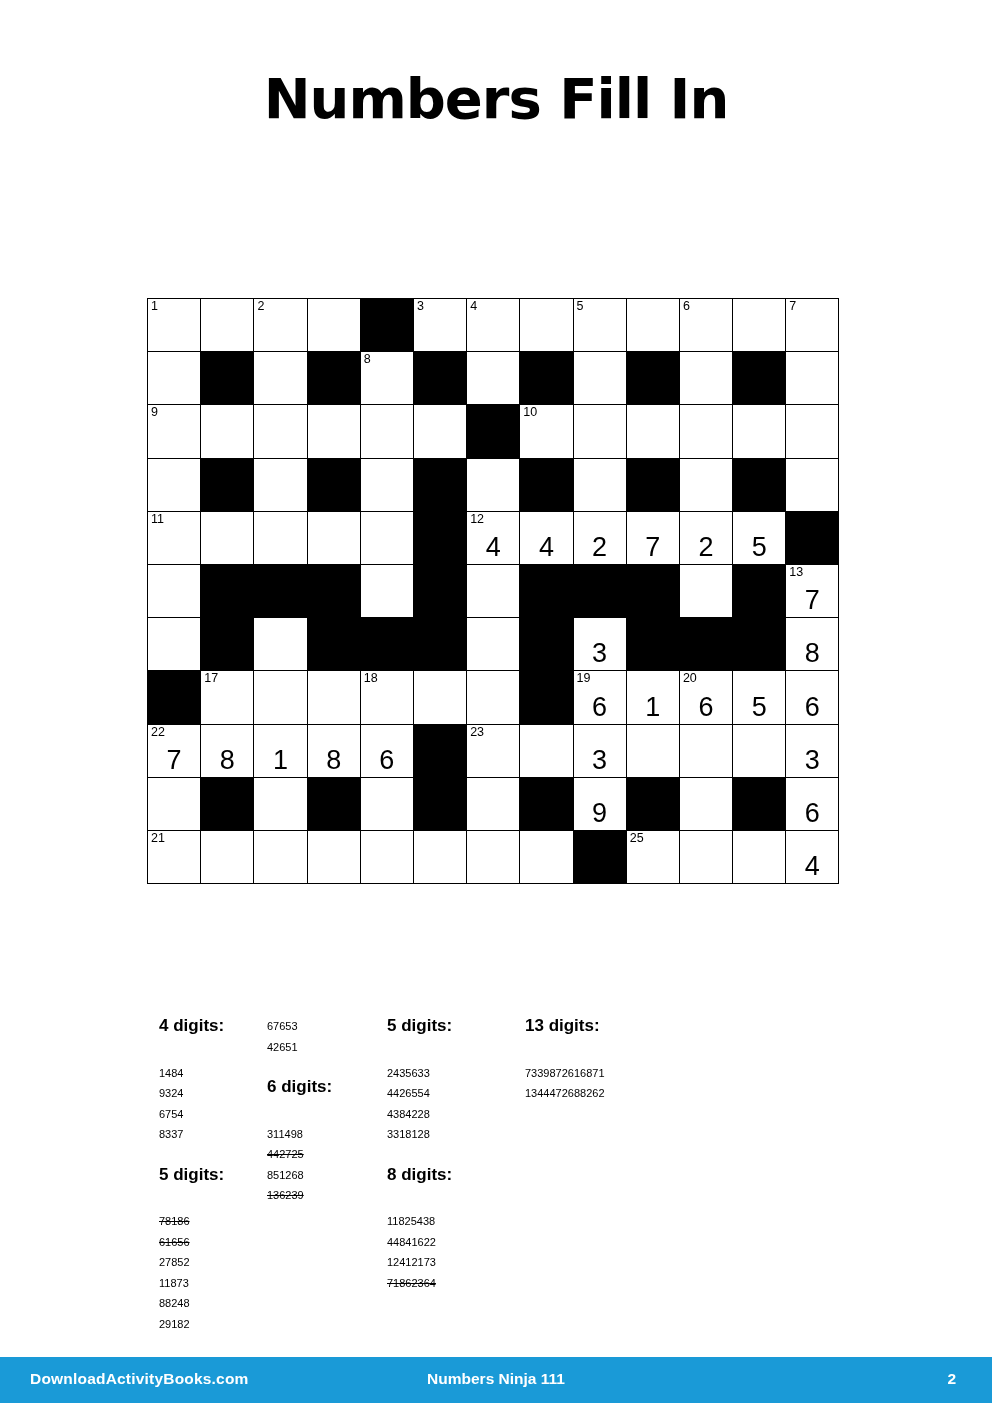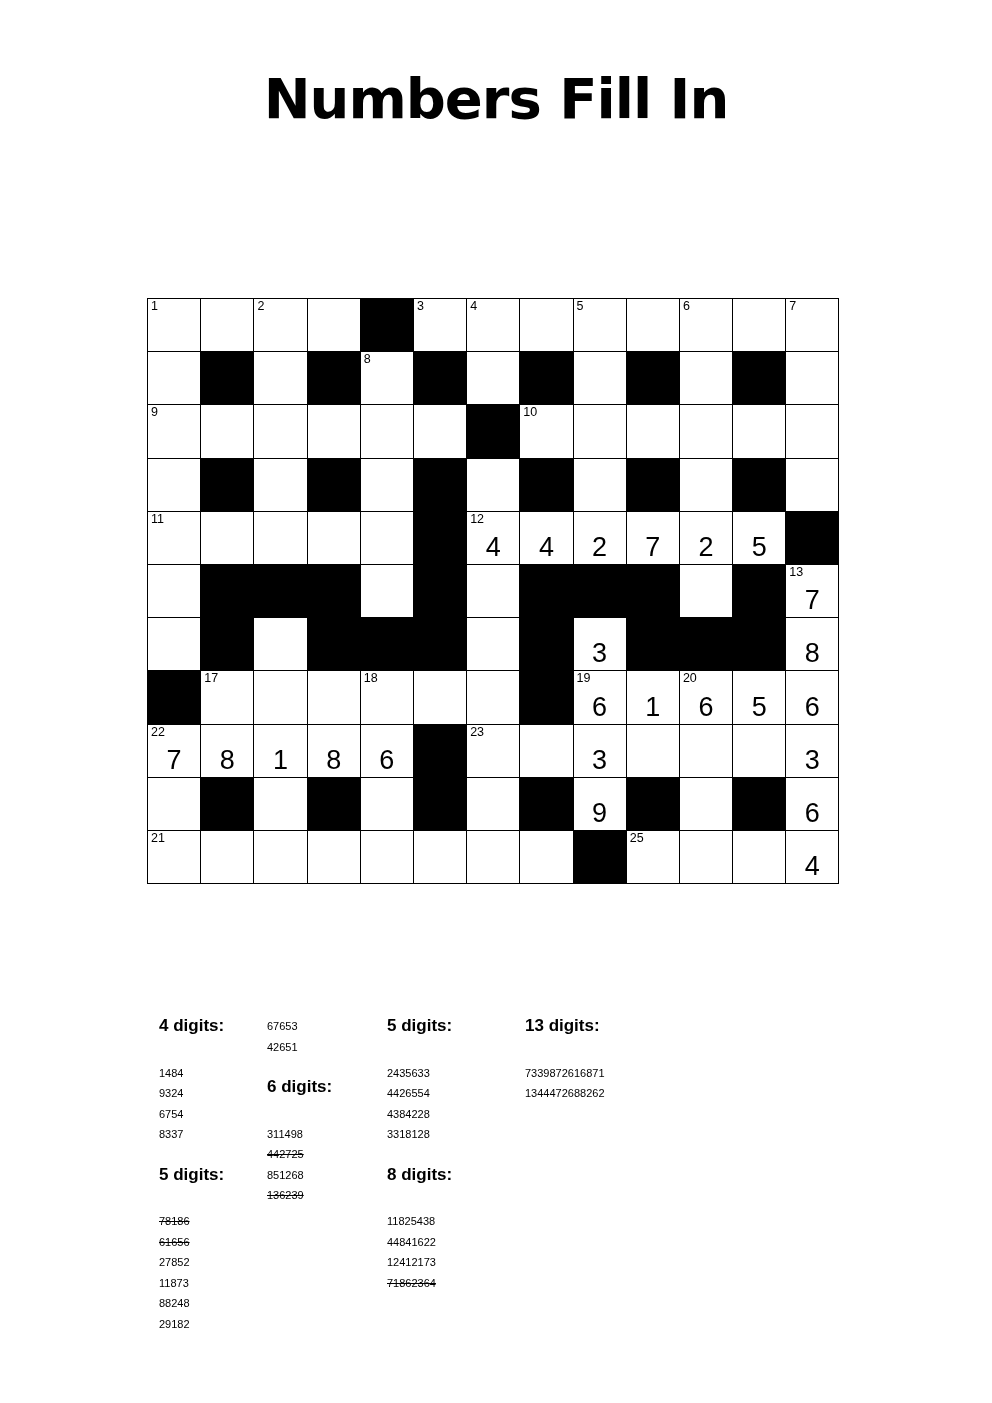--- a/index.html
+++ b/index.html
@@ -454,14 +454,21 @@
         <div class="clue-item used">71862364</div>
       </div>
     <div class="clue-col c4">
         <div class="clue-head">13 digits:</div>
         <div class="spacer"></div>
         <div class="clue-item">7339872616871</div>
         <div class="clue-item">1344472688262</div>
       </div>
   </div>
 
+  <div class="footer" style="background: rgb(26, 154, 215);">
+    <div class="footer-inner">
+      <div class="footer-left">DownloadActivityBooks.com</div>
+      <div class="footer-center">Numbers Ninja 111</div>
+      <div class="footer-right">2</div>
+    </div>
+  </div>
 
 </div>
 
 </body></html>

